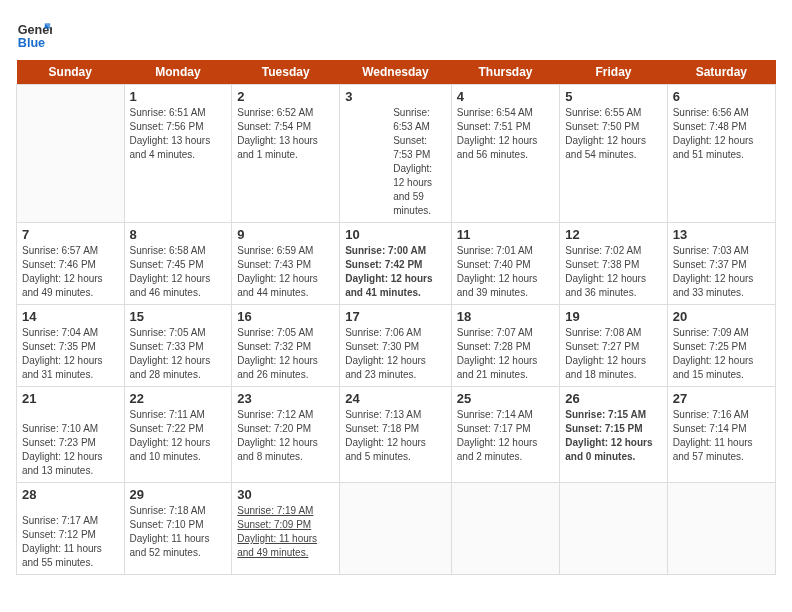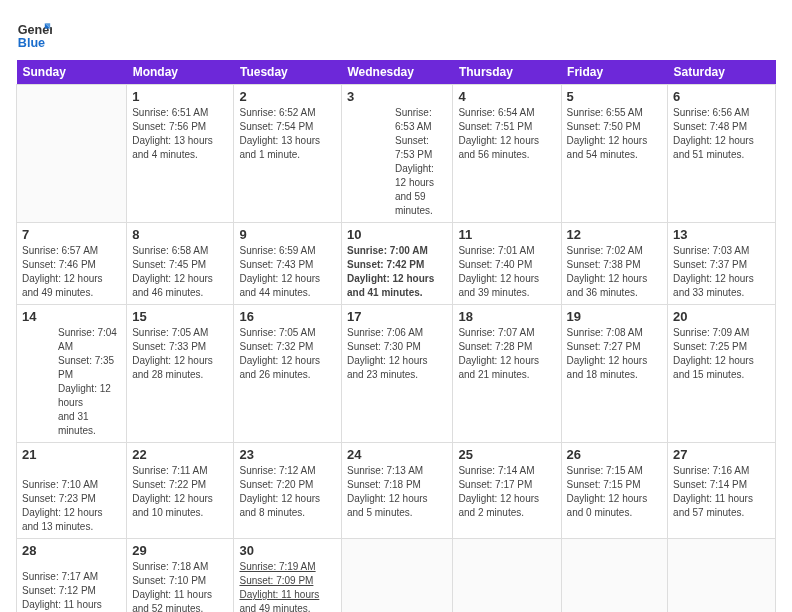--- a/index.html
+++ b/index.html
@@ -36,23 +36,23 @@
     .location {
       font-size: 14px;
       color: #555;
     }
     .calendar {
       width: 100%;
       border-collapse: collapse;
       font-size: 10.5px;
     }
     .calendar th {
-      background-color: #6d28d9;
+      background-color: #c2410c;
       color: #fff;
-      text-align: left;
+      text-align: center;
       padding: 5px 6px;
       font-size: 12px;
       font-weight: bold;
     }
     .calendar td {
       border: 1px solid #ddd;
       vertical-align: top;
       padding: 4px 5px;
       width: 113px;
       min-height: 80px;
@@ -203,21 +203,21 @@
           <span class="day-number">13</span>
           <div class="day-info" style="white-space: pre-line;">Sunrise: 7:03 AM
 Sunset: 7:37 PM
 Daylight: 12 hours
 and 33 minutes.</div>
         </td>
       </tr>
       <tr class="week-row">
         <td>
           <span class="day-number">14</span>
-          <div class="day-info" style="white-space: pre-line; margin-left: 36px;">Sunrise: 7:04 AM
+          <div class="day-info" style="white-space: pre-line;">Sunrise: 7:04 AM
 Sunset: 7:35 PM
 Daylight: 12 hours
 and 31 minutes.</div>
         </td>
         <td>
           <span class="day-number">15</span>
           <div class="day-info" style="white-space: pre-line;">Sunrise: 7:05 AM
 Sunset: 7:33 PM
 Daylight: 12 hours
 and 28 minutes.</div>
@@ -289,21 +289,21 @@
         </td>
         <td>
           <span class="day-number">25</span>
           <div class="day-info" style="white-space: pre-line;">Sunrise: 7:14 AM
 Sunset: 7:17 PM
 Daylight: 12 hours
 and 2 minutes.</div>
         </td>
         <td>
           <span class="day-number">26</span>
-          <div class="day-info" style="white-space: pre-line;">Sunrise: 7:15 AM
+          <div class="day-info" style="white-space: pre-line; font-weight: bold;">Sunrise: 7:15 AM
 Sunset: 7:15 PM
 Daylight: 12 hours
 and 0 minutes.</div>
         </td>
         <td>
           <span class="day-number">27</span>
           <div class="day-info" style="white-space: pre-line;">Sunrise: 7:16 AM
 Sunset: 7:14 PM
 Daylight: 11 hours
 and 57 minutes.</div>

